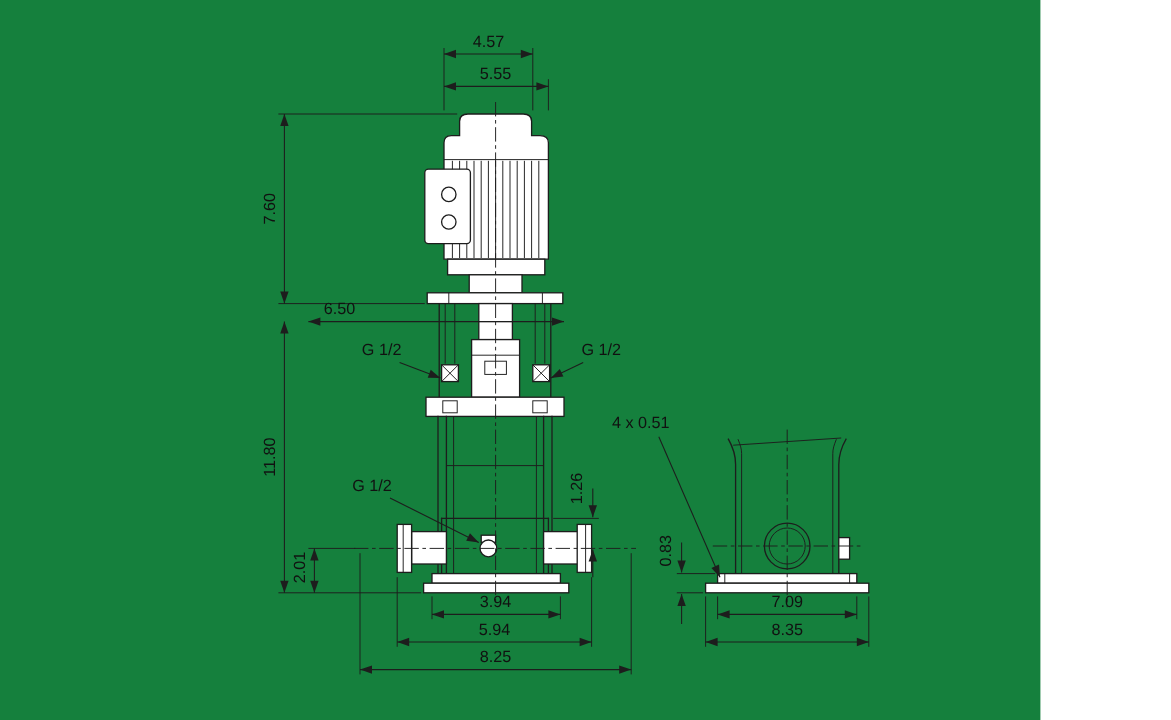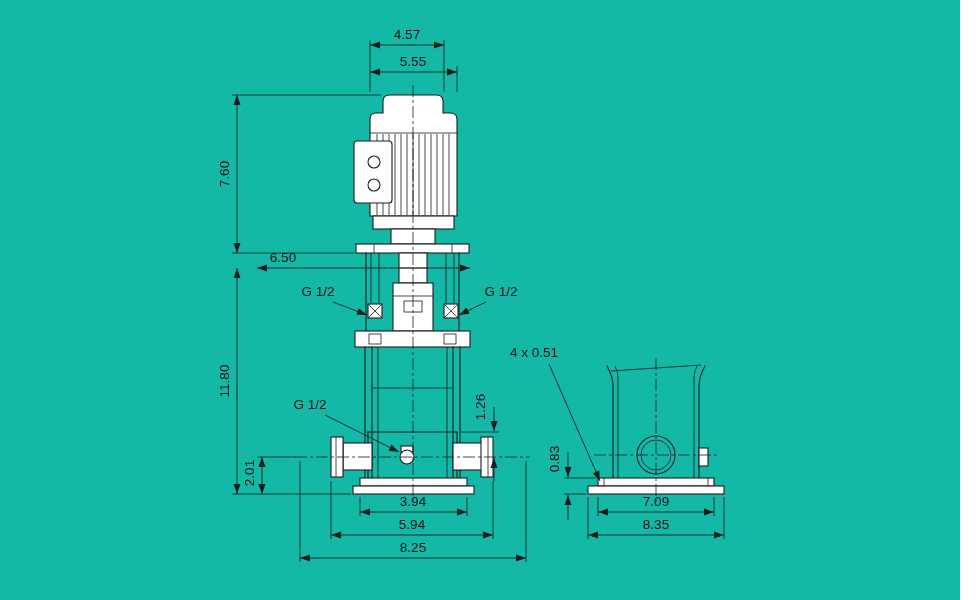--- a/index.html
+++ b/index.html
@@ -1,16 +1,16 @@
 <!DOCTYPE html>
 <html><head>
 <meta charset="utf-8">
 <style>
   html,body{margin:0;padding:0;background:#ffffff;}
-  .stage{width:960px;height:600px;position:relative;background:#14b8a6;overflow:hidden;}
+  .stage{width:867px;height:600px;position:relative;background:#15803d;overflow:hidden;}
   svg{display:block;}
   .ol{fill:none;stroke:#1d1d1d;stroke-width:1.1;stroke-linecap:square;}
   .olf{fill:#ffffff;stroke:#1d1d1d;stroke-width:1.1;}
   .thin{fill:none;stroke:#1d1d1d;stroke-width:0.8;}
   .dim{fill:none;stroke:#1d1d1d;stroke-width:0.9;}
   .ext{fill:none;stroke:#1d1d1d;stroke-width:0.8;}
   .cl{fill:none;stroke:#1d1d1d;stroke-width:0.8;stroke-dasharray:12 3 3 3;}
   text{font:13.5px "Liberation Sans", sans-serif;fill:#111;text-anchor:middle;}
 </style>
 </head>

